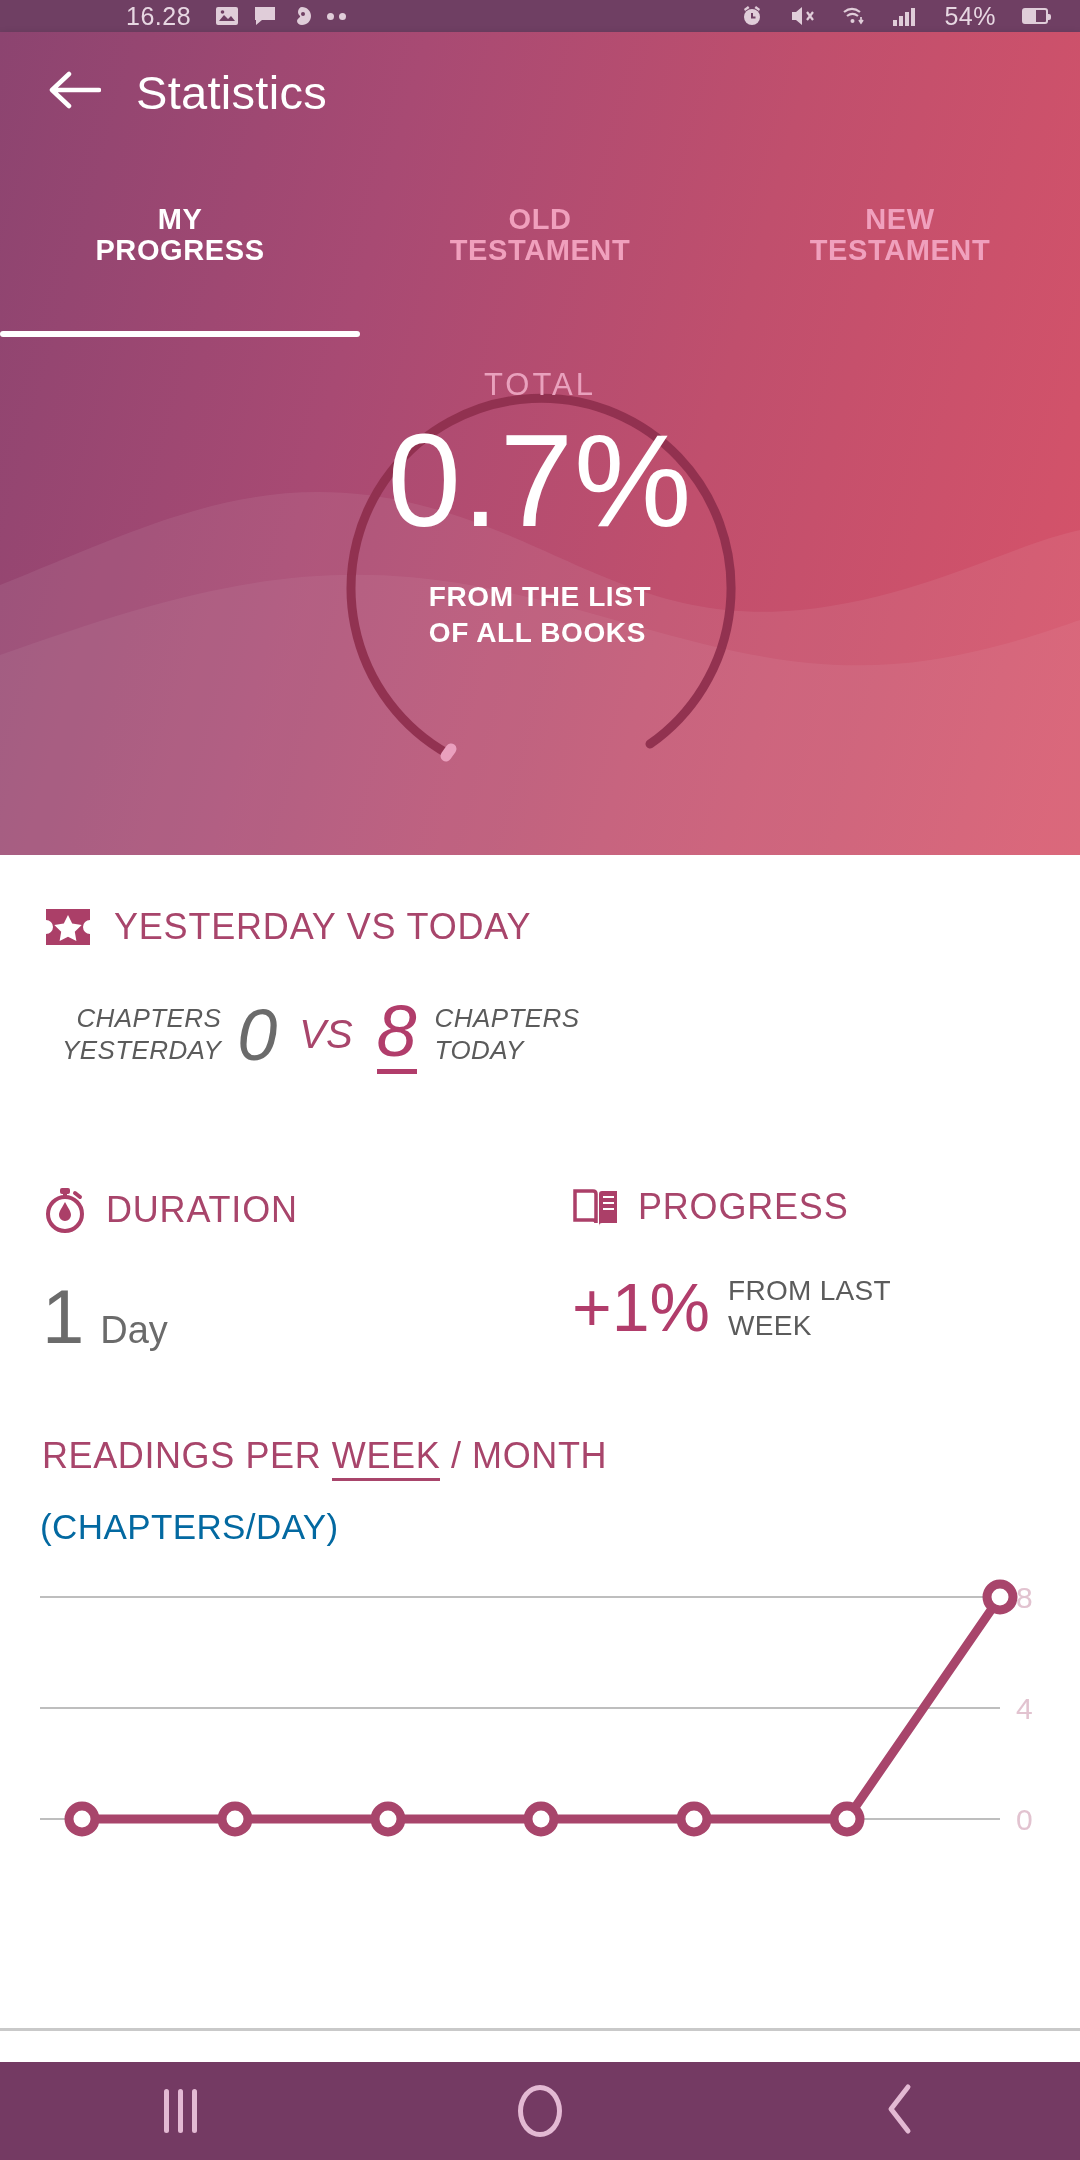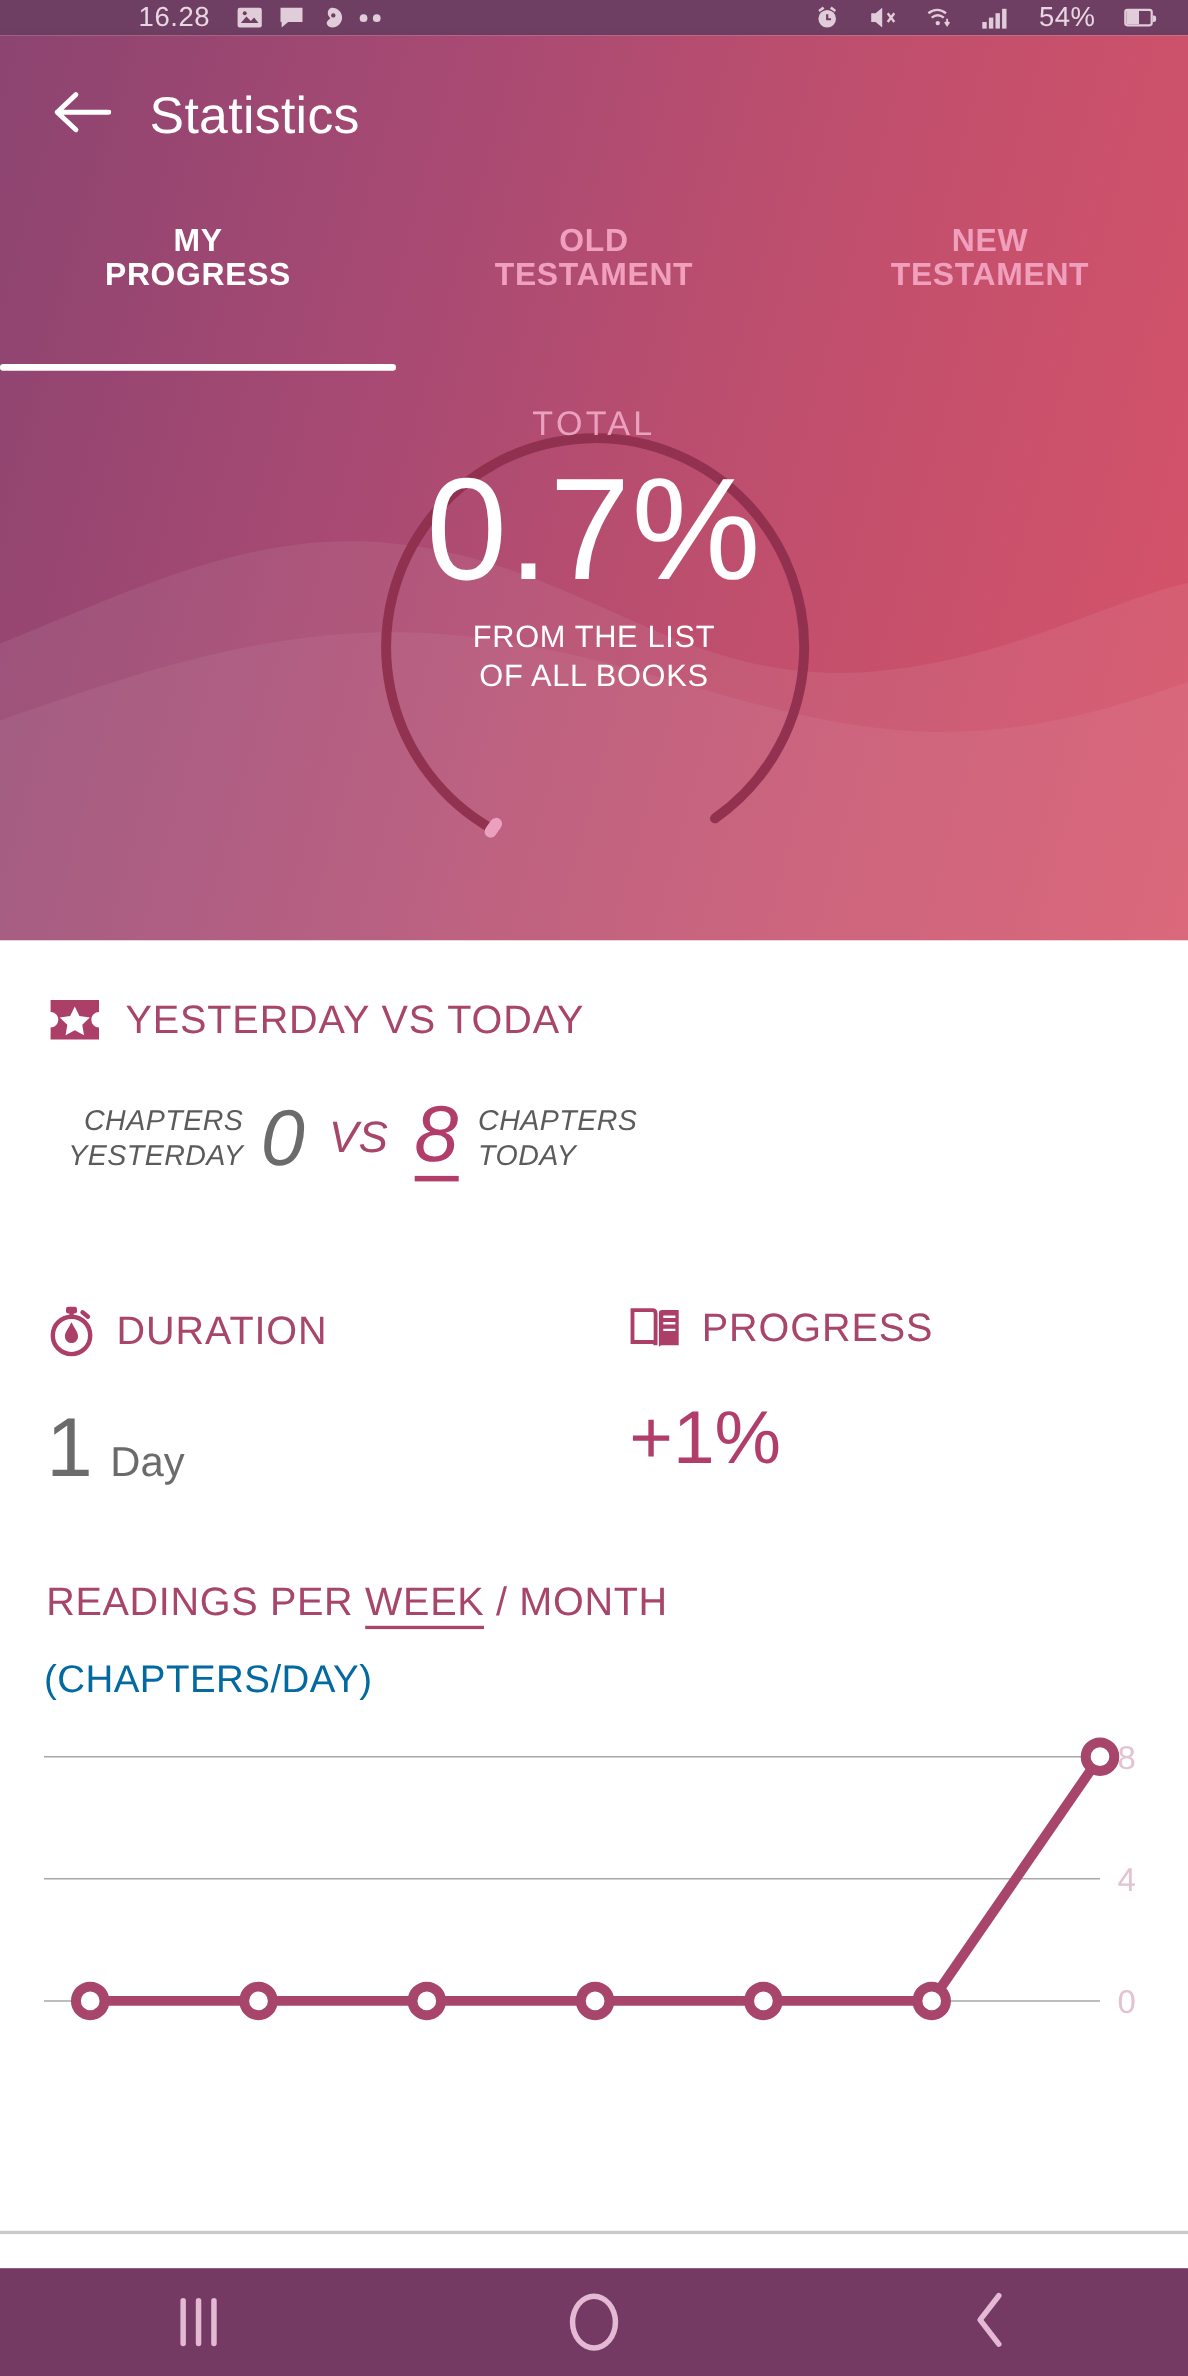--- a/index.html
+++ b/index.html
@@ -38,21 +38,21 @@
 
   
   .appheader {
     position:absolute; top:32px; left:0; width:1080px; height:823px;
     background:linear-gradient(105deg, #8c4470 0%, #a84a73 33%, #c04f6d 63%, #d75369 100%);
     overflow:hidden;
     box-shadow:0 3px 8px rgba(0,0,0,0.22);
   }
   .wave { position:absolute; left:0; bottom:0; width:1080px; height:420px; }
 
-  .toolbar { position:absolute; top:12px; left:0; width:1080px; height:120px; display:flex; align-items:center; }
+  .toolbar { position:absolute; top:0; left:0; width:1080px; height:120px; display:flex; align-items:center; }
   .back-btn { width:96px; height:96px; margin-left:26px; display:flex; align-items:center; justify-content:center; }
   .title { color:#ffffff; font-size:47px; font-weight:400; margin-left:14px; letter-spacing:0.3px; }
 
   
   .tabs { position:absolute; top:150px; left:0; width:1080px; height:155px; display:flex; }
   .tab { flex:1; display:flex; flex-direction:column; align-items:center; justify-content:flex-start;
          padding-top:22px; position:relative; }
   .tab span { font-size:29px; font-weight:700; line-height:1.08; text-align:center; letter-spacing:0.6px; }
   .tab.active span { color:#ffffff; }
   .tab.inactive span { color:#f0a0bd; }
@@ -60,21 +60,21 @@
 
   
   .gauge { position:absolute; top:310px; left:0; width:1080px; height:510px; }
   .gauge-svg { position:absolute; top:30px; left:50%; transform:translateX(-50%); }
   .gauge-center {
     position:absolute; top:0; left:0; width:1080px; height:510px;
     display:flex; flex-direction:column; align-items:center; justify-content:flex-start;
   }
   .gauge-total { margin-top:25px; font-size:31px; color:#e9a1bd; letter-spacing:3px; font-weight:400; }
   .gauge-value { margin-top:12px; font-size:132px; color:#ffffff; font-weight:300; line-height:1; letter-spacing:1px; }
-  .gauge-sub { margin-top:14px; font-size:28px; color:#ffffff; font-weight:400; text-align:center; line-height:1.28; letter-spacing:0.6px; }
+  .gauge-sub { margin-top:32px; font-size:28px; color:#ffffff; font-weight:700; text-align:left; line-height:1.28; letter-spacing:0.6px; }
 
   
   .content { position:absolute; top:855px; left:0; width:1080px; height:1175px; background:#ffffff; }
 
   .section-head { display:flex; align-items:center; }
   .sec-title { font-size:36px; color:#a8456b; letter-spacing:0.8px; font-weight:400; }
 
   .yvt { position:absolute; top:50px; left:42px; }
   .yvt-row { display:flex; align-items:center; margin-top:46px; margin-left:20px;font-style:italic; }
   .yvt-label { font-size:26px; color:#5b5b5b; line-height:1.22; letter-spacing:0.4px; text-align:right; }
@@ -292,20 +292,24 @@
             <svg width="48" height="44" viewBox="0 0 48 44">
               <path d="M3 6h18c2 0 3 1 3 3v29c0-2-1-3-3-3H3z" fill="none" stroke="#ab3f68" stroke-width="3.5"></path>
               <path d="M27 6h18v32H30c-2 0-3 1-3 3V9c0-2 1-3 3-3z" fill="#ab3f68"></path>
               <path d="M31 12h11M31 18h11M31 24h11" stroke="#ffffff" stroke-width="2.2"></path>
             </svg>
           </span>
           <span class="sec-title">PROGRESS</span>
         </div>
         <div class="stat-value-row">
           <span class="stat-big accent">+1%</span>
+          <span class="stat-note">
+            <span>FROM LAST</span><br>
+            <span>WEEK</span>
+          </span>
         </div>
       </div>
     </div>
 
     <div class="chart-wrap">
       <div class="chart-title">
         <span>READINGS PER </span><u>WEEK</u><span> / MONTH</span>
       </div>
       <div class="chart-sub">(CHAPTERS/DAY)</div>
 

